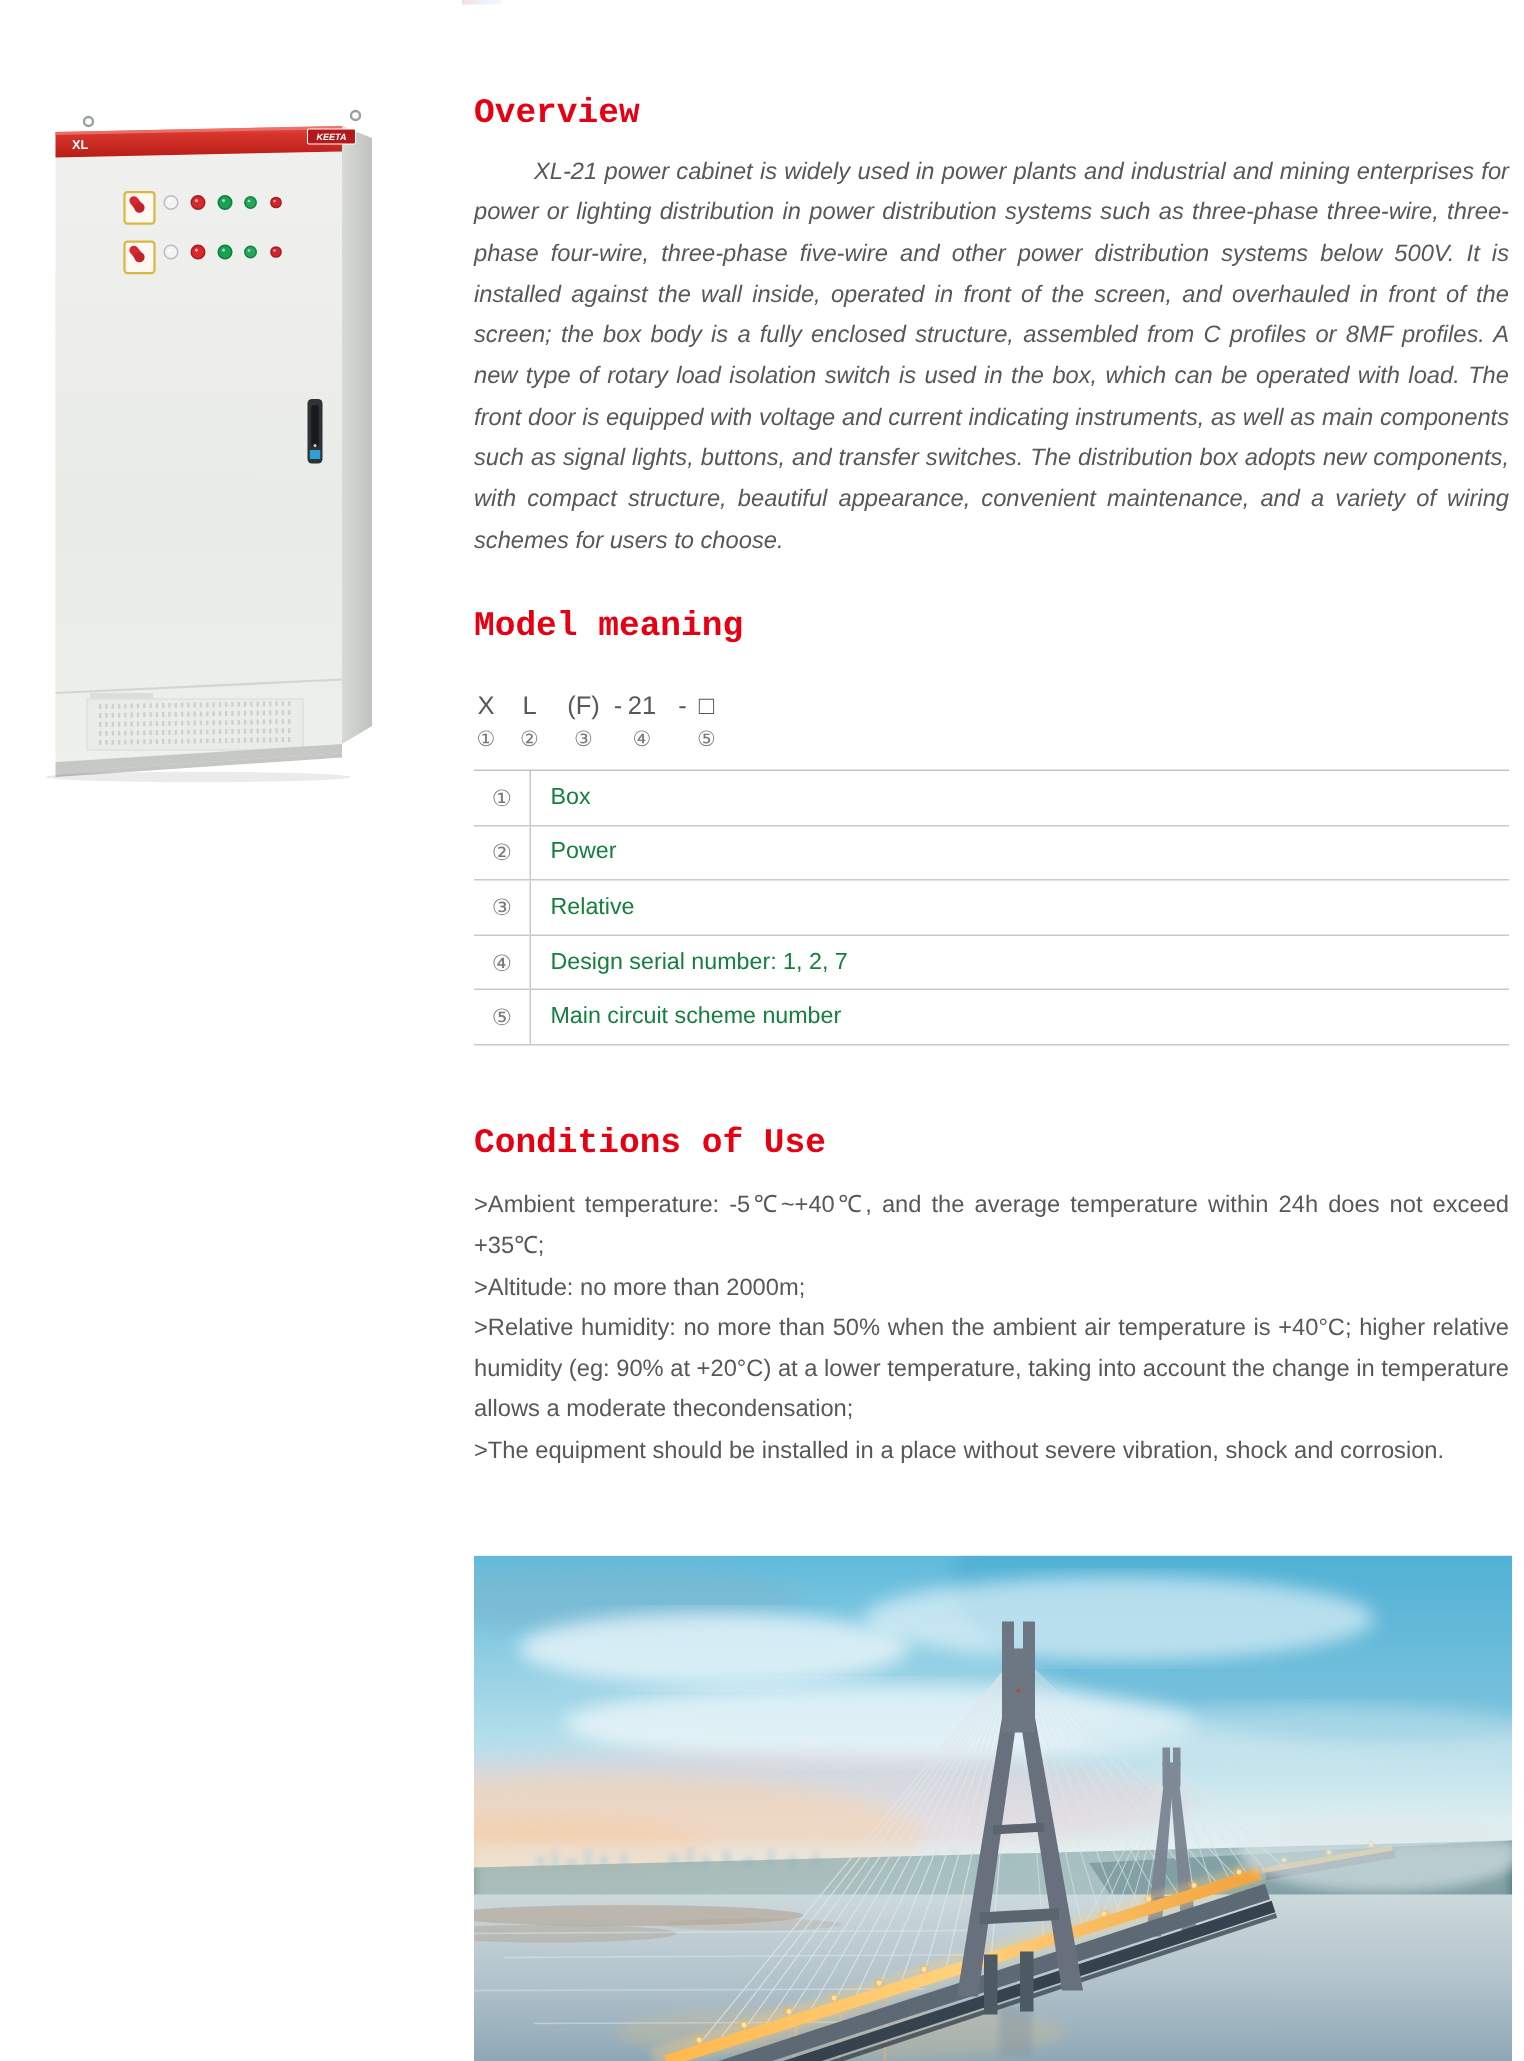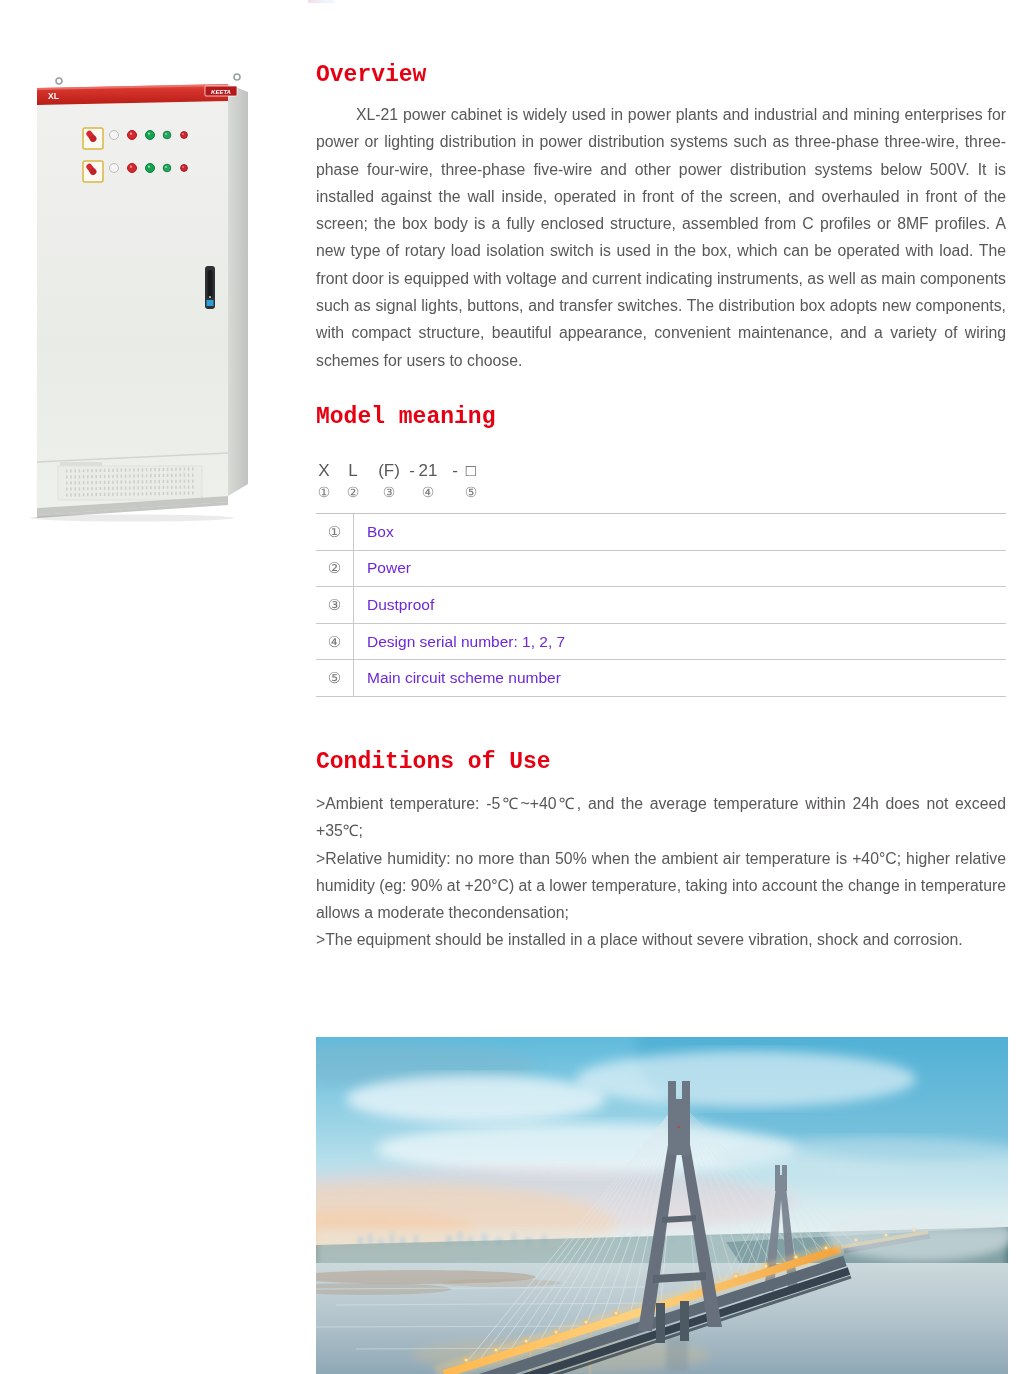--- a/index.html
+++ b/index.html
@@ -8,36 +8,36 @@
     font-family:"Liberation Sans", sans-serif;color:#595757;overflow:hidden;
   }
   .artifact{position:absolute;left:308px;top:0;width:26px;height:3px;
     background:linear-gradient(90deg,#f6d4de,#e8eefb 60%,#eef6ff);opacity:.8;}
   
   .cabinet-wrap{position:absolute;left:26px;top:70px;width:252px;height:452px;}
   
   .col{position:absolute;left:316px;width:690px;}
   .section-title{font-size:23px;font-weight:bold;color:#e60012;line-height:1.1;margin:0;font-family:Liberation Mono, monospace;}
   .body-text{font-size:15.8px;line-height:27.3px;text-align:justify;color:#595757;margin:0;}
-  .indent{text-indent:40px;}
+  .indent{text-indent:40px;font-style:italic;}
   
   .code-row{position:absolute;left:316px;top:461px;display:flex;align-items:flex-start;}
   .code-col{display:flex;flex-direction:column;align-items:center;}
   .code-sym{font-size:17px;color:#595757;line-height:20px;}
   .code-idx{font-size:14px;color:#7a7a7a;line-height:18px;margin-top:2px;}
   .w1{width:16px;margin-right:14px;} .w2{width:14px;margin-right:16px;}
   .w3{width:26px;margin-right:6px;}  .w4{width:8px;margin-right:2px;}
   .w5{width:20px;margin-right:13px;}  .w6{width:8px;margin-right:4px;}
   .w7{width:16px;}
   
   .mtable{position:absolute;left:316px;top:513px;width:690px;border-top:1px solid #c3c3c3;}
   .trow{display:flex;height:35.6px;border-bottom:1px solid #c9c9c9;align-items:stretch;}
   .tnum{width:37px;display:flex;align-items:center;justify-content:center;
     font-size:15px;color:#7a7a7a;border-right:1px solid #c9c9c9;}
-  .tdesc{flex:1;display:flex;align-items:center;padding-left:13px;font-size:15.5px;color:#6d28d9;}
+  .tdesc{flex:1;display:flex;align-items:center;padding-left:13px;font-size:15.5px;color:#15803d;}
   
   .cond p{margin:0;}
   
   .photo{position:absolute;left:316px;top:1037px;width:692px;height:337px;overflow:hidden;}
 </style>
 </head>
 <body>
 
 <div class="artifact"></div>
 
@@ -183,35 +183,36 @@
   <div class="trow">
     <div class="tnum">①</div>
     <div class="tdesc">Box</div>
   </div>
   <div class="trow">
     <div class="tnum">②</div>
     <div class="tdesc">Power</div>
   </div>
   <div class="trow">
     <div class="tnum">③</div>
-    <div class="tdesc">Dustproof</div>
+    <div class="tdesc">Relative</div>
   </div>
   <div class="trow">
     <div class="tnum">④</div>
     <div class="tdesc">Design serial number: 1, 2, 7</div>
   </div>
   <div class="trow">
     <div class="tnum">⑤</div>
     <div class="tdesc">Main circuit scheme number</div>
   </div>
 </div>
 
 <h2 class="section-title col" style="top:750px">Conditions of Use</h2>
 <div class="cond col body-text" style="top:790px">
   <p>&gt;Ambient temperature: -5℃~+40℃, and the average temperature within 24h does not exceed +35℃;</p>
+  <p>&gt;Altitude: no more than 2000m;</p>
   <p>&gt;Relative humidity: no more than 50% when the ambient air temperature is +40°C; higher relative humidity (eg: 90% at +20°C) at a lower temperature, taking into account the change in temperature allows a moderate thecondensation;</p>
   <p>&gt;The equipment should be installed in a place without severe vibration, shock and corrosion.</p>
 </div>
 
 <div class="photo">
 <svg width="692" height="337" viewBox="0 0 692 337" xmlns="http://www.w3.org/2000/svg">
   <defs>
     <linearGradient id="sky" x1="0" y1="0" x2="0" y2="1">
       <stop offset="0" stop-color="#5fbadb"></stop>
           <stop offset="0.45" stop-color="#a6d8e8"></stop>

